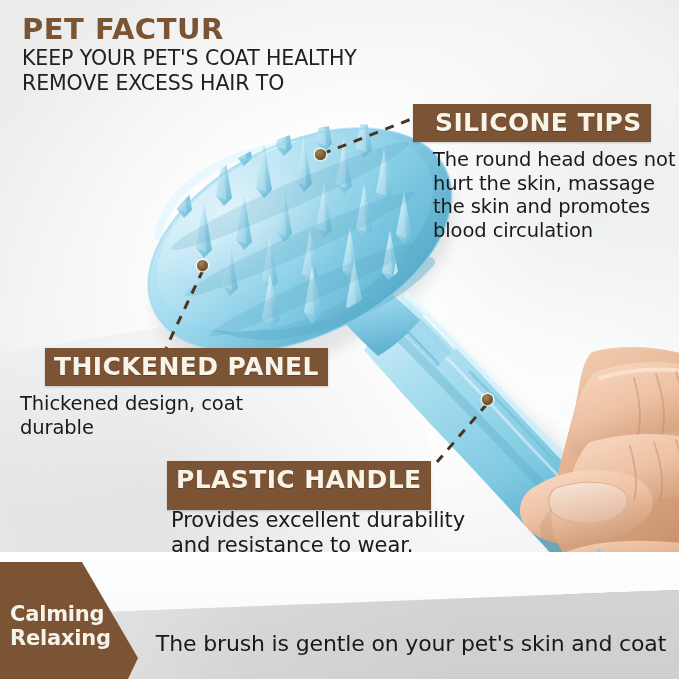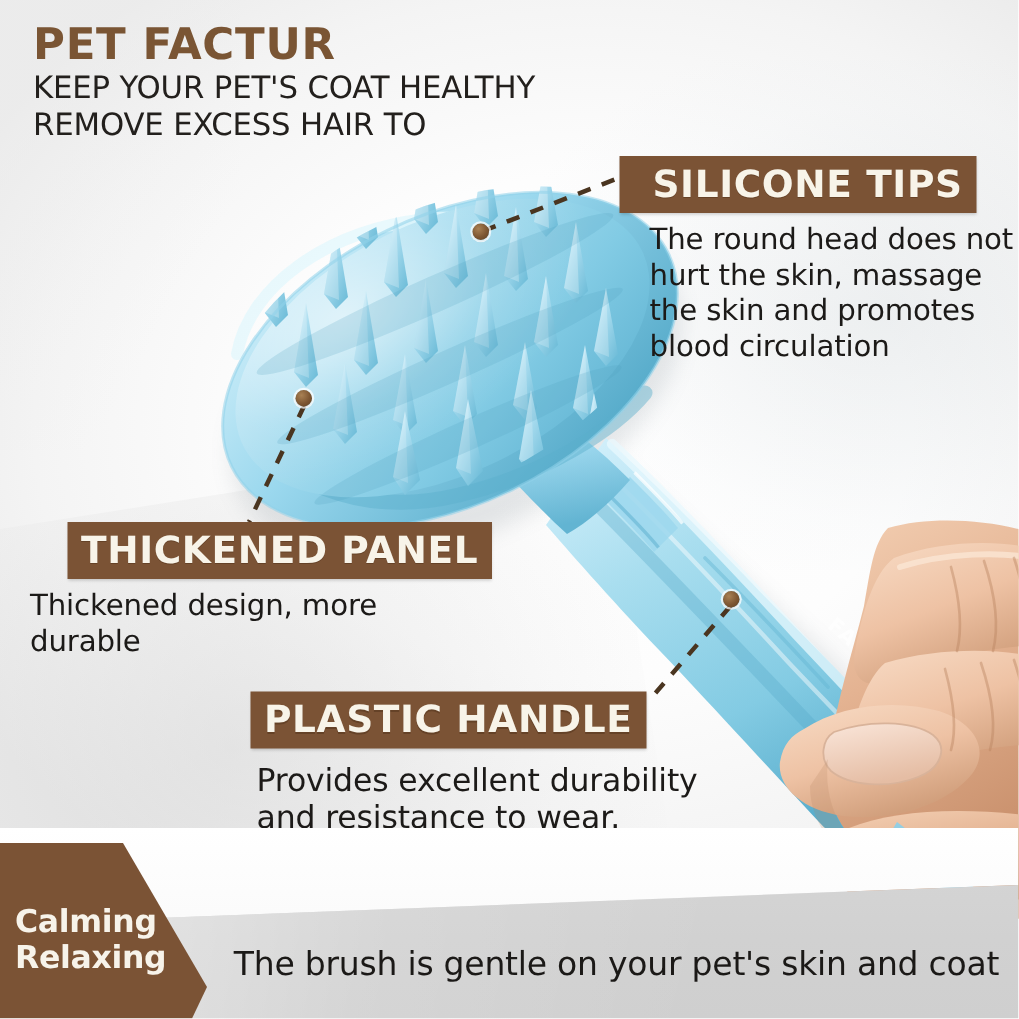--- a/index.html
+++ b/index.html
@@ -109,21 +109,21 @@
   }
   #body-thickened {
     left: 20px; top: 392px;
     width: 260px;
     font-size: 19.5px;
   }
 
   
   #badge-plastic {
     left: 167px; top: 461px;
-    padding: 4px 9px 5px 9px;
+    padding: 4px 9px 16px 9px;
     font-size: 25px;
   }
   #body-plastic {
     left: 171px; top: 508px;
     width: 320px;
     font-size: 21px;
   }
 
   
   #leaders {
@@ -471,21 +471,21 @@
     </g>
   </svg>
   <div class="dot" style="left:315px; top:149px;"></div>
   <div class="dot" style="left:197px; top:260px;"></div>
   <div class="dot" style="left:482px; top:394px;"></div>
 
   <div class="badge" id="badge-silicone">SILICONE TIPS</div>
   <div class="badge-body" id="body-silicone">The round head does not hurt the skin, massage the skin and promotes blood circulation</div>
 
   <div class="badge" id="badge-thickened">THICKENED PANEL</div>
-  <div class="badge-body" id="body-thickened">Thickened design, more durable</div>
+  <div class="badge-body" id="body-thickened">Thickened design, coat durable</div>
 
   <div class="badge" id="badge-plastic">PLASTIC HANDLE</div>
   <div class="badge-body" id="body-plastic">Provides excellent durability and resistance to wear.</div>
 
   <div class="band-white-wedge"></div>
   <div class="band-gray"></div>
   <div class="band-gray-sheen"></div>
   <div class="band-brown"></div>
   <div class="band-brown-label">
     <div>Calming</div>

